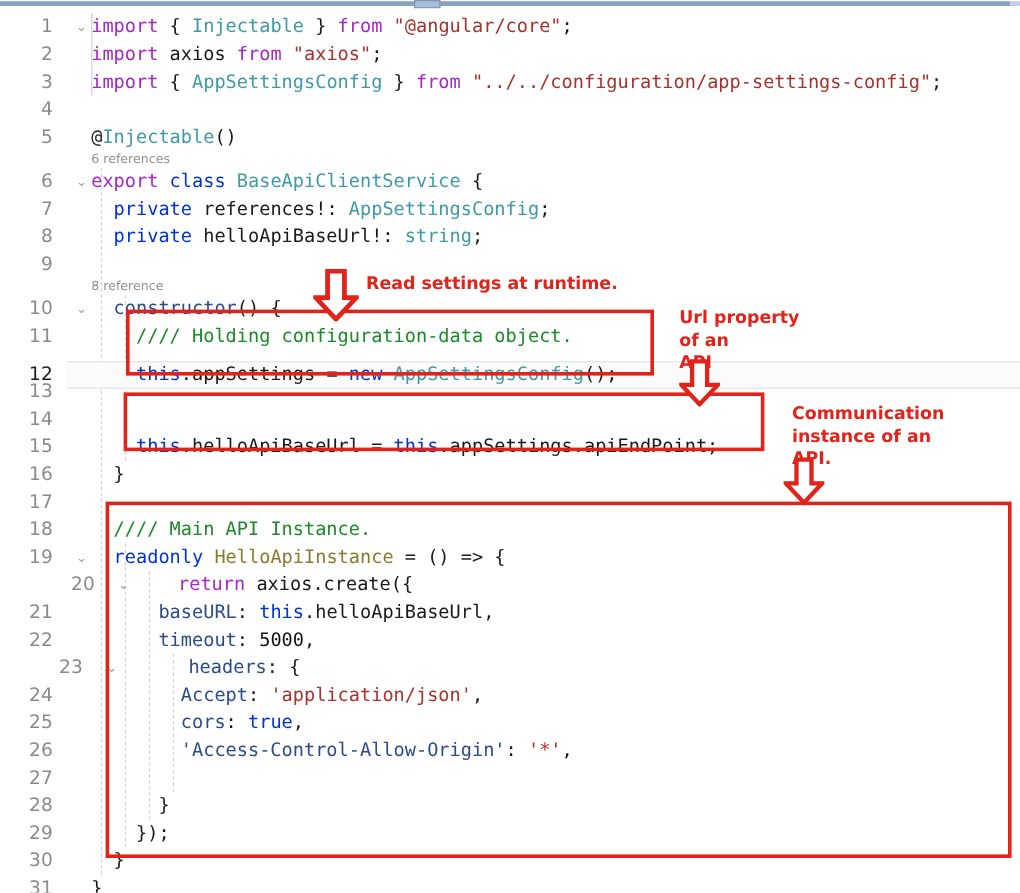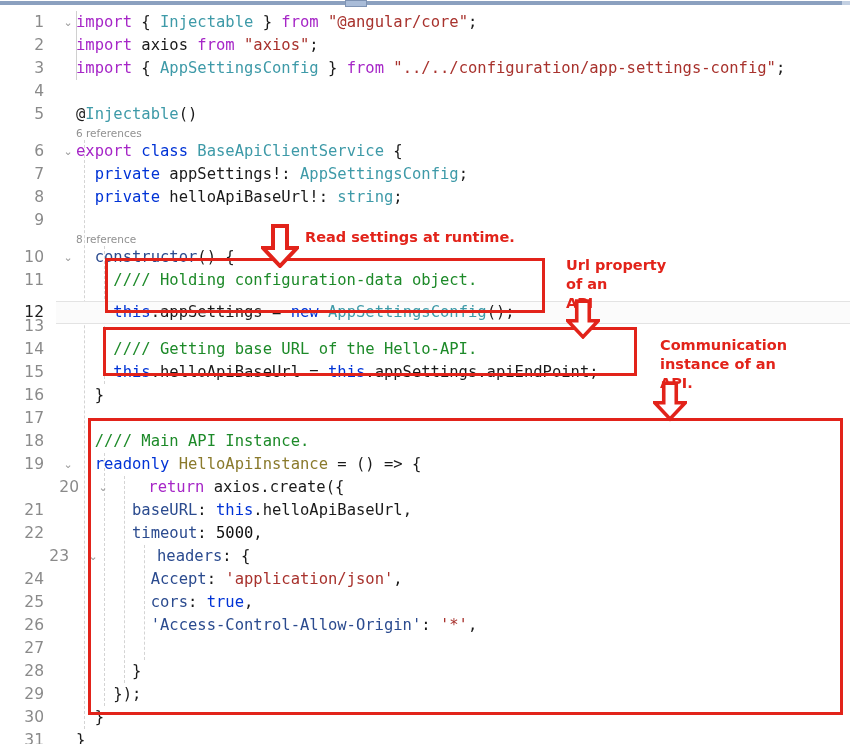--- a/index.html
+++ b/index.html
@@ -178,28 +178,28 @@
       <div class="guide" style="left: 124px; top: 469px; height: 207px;"></div>
       <div class="guide" style="left: 144px; top: 538px; height: 115px;"></div>
     </div>
   <div id="lines">
       <div class="code-line" style="top: 4px;"><div class="lineno">1</div><div class="fold">⌄</div><div class="code-text"><span class="kw">import </span><span class="plain">{ </span><span class="type">Injectable</span><span class="plain"> } </span><span class="kw">from </span><span class="str">"@angular/core"</span><span class="plain">;</span></div></div>
       <div class="code-line" style="top: 27px;"><div class="lineno">2</div><div class="code-text"><span class="kw">import </span><span class="plain">axios </span><span class="kw">from </span><span class="str">"axios"</span><span class="plain">;</span></div></div>
       <div class="code-line" style="top: 50px;"><div class="lineno">3</div><div class="code-text"><span class="kw">import </span><span class="plain">{ </span><span class="type">AppSettingsConfig</span><span class="plain"> } </span><span class="kw">from </span><span class="str">"../../configuration/app-settings-config"</span><span class="plain">;</span></div></div>
       <div class="code-line" style="top: 73px;"><div class="lineno">4</div><div class="code-text"></div></div>
       <div class="code-line" style="top: 96px;"><div class="lineno">5</div><div class="code-text"><span class="plain">@</span><span class="deco">Injectable</span><span class="plain">()</span></div></div>
       <div class="code-line" style="top: 133px;"><div class="lineno">6</div><div class="fold">⌄</div><div class="code-text"><span class="kw">export </span><span class="kw2">class </span><span class="type">BaseApiClientService</span><span class="plain"> {</span></div></div>
-      <div class="code-line" style="top: 156px;"><div class="lineno">7</div><div class="code-text"><span class="plain">  </span><span class="kw2">private </span><span class="plain">appSettings</span><span class="plain">!: </span><span class="type">AppSettingsConfig</span><span class="plain">;</span></div></div>
+      <div class="code-line" style="top: 156px;"><div class="lineno">7</div><div class="code-text"><span class="plain">  </span><span class="kw2">private </span><span class="plain">references</span><span class="plain">!: </span><span class="type">AppSettingsConfig</span><span class="plain">;</span></div></div>
       <div class="code-line" style="top: 179px;"><div class="lineno">8</div><div class="code-text"><span class="plain">  </span><span class="kw2">private </span><span class="plain">helloApiBaseUrl</span><span class="plain">!: </span><span class="type">string</span><span class="plain">;</span></div></div>
       <div class="code-line" style="top: 202px;"><div class="lineno">9</div><div class="code-text"></div></div>
       <div class="code-line" style="top: 239px;"><div class="lineno">10</div><div class="fold">⌄</div><div class="code-text"><span class="plain">  </span><span class="prop">constructor</span><span class="plain">() {</span></div></div>
       <div class="code-line" style="top: 262px;"><div class="lineno">11</div><div class="code-text"><span class="plain">    </span><span class="cmt">//// Holding configuration-data object.</span></div></div>
       <div class="code-line active" style="top: 294px;"><div class="active-band" style="top: 0px;"></div><div class="lineno">12</div><div class="code-text"><span class="plain">    </span><span class="this">this</span><span class="plain">.appSettings </span><span class="plain">= </span><span class="kw2">new </span><span class="type">AppSettingsConfig</span><span class="plain">();</span></div></div>
       <div class="code-line" style="top: 308px;"><div class="lineno">13</div><div class="code-text"></div></div>
-      <div class="code-line" style="top: 331px;"><div class="lineno">14</div><div class="code-text"><span class="plain">    </span><span class="cmt">//// Getting base URL of the Hello-API.</span></div></div>
+      <div class="code-line" style="top: 331px;"><div class="lineno">14</div><div class="code-text"><span class="plain">    </span></div></div>
       <div class="code-line" style="top: 354px;"><div class="lineno">15</div><div class="code-text"><span class="plain">    </span><span class="this">this</span><span class="plain">.helloApiBaseUrl = </span><span class="this">this</span><span class="plain">.appSettings.apiEndPoint;</span></div></div>
       <div class="code-line" style="top: 377px;"><div class="lineno">16</div><div class="code-text"><span class="plain">  }</span></div></div>
       <div class="code-line" style="top: 400px;"><div class="lineno">17</div><div class="code-text"></div></div>
       <div class="code-line" style="top: 423px;"><div class="lineno">18</div><div class="code-text"><span class="plain">  </span><span class="cmt">//// Main API Instance.</span></div></div>
       <div class="code-line" style="top: 446px;"><div class="lineno">19</div><div class="fold">⌄</div><div class="code-text"><span class="plain">  </span><span class="ro">readonly </span><span class="fn">HelloApiInstance </span><span class="plain">= () =&gt; {</span></div></div>
       <div class="code-line" style="top: 469px; margin-left: 35px;"><div class="lineno">20</div><div class="fold">⌄</div><div class="code-text"><span class="plain">    </span><span class="kw">return </span><span class="plain">axios.create({</span></div></div>
       <div class="code-line" style="top: 492px;"><div class="lineno">21</div><div class="code-text"><span class="plain">      </span><span class="prop">baseURL</span><span class="plain">: </span><span class="this">this</span><span class="plain">.helloApiBaseUrl,</span></div></div>
       <div class="code-line" style="top: 515px;"><div class="lineno">22</div><div class="code-text"><span class="plain">      </span><span class="prop">timeout</span><span class="plain">: </span><span class="num">5000</span><span class="plain">,</span></div></div>
       <div class="code-line" style="top: 538px; margin-left: 25px;"><div class="lineno">23</div><div class="fold">⌄</div><div class="code-text"><span class="plain">      </span><span class="prop">headers</span><span class="plain">: {</span></div></div>
       <div class="code-line" style="top: 561px; padding-left: 44px;"><div class="lineno">24</div><div class="code-text"><span class="plain">        </span><span class="prop">Accept</span><span class="plain">: </span><span class="str">'application/json'</span><span class="plain">,</span></div></div>

